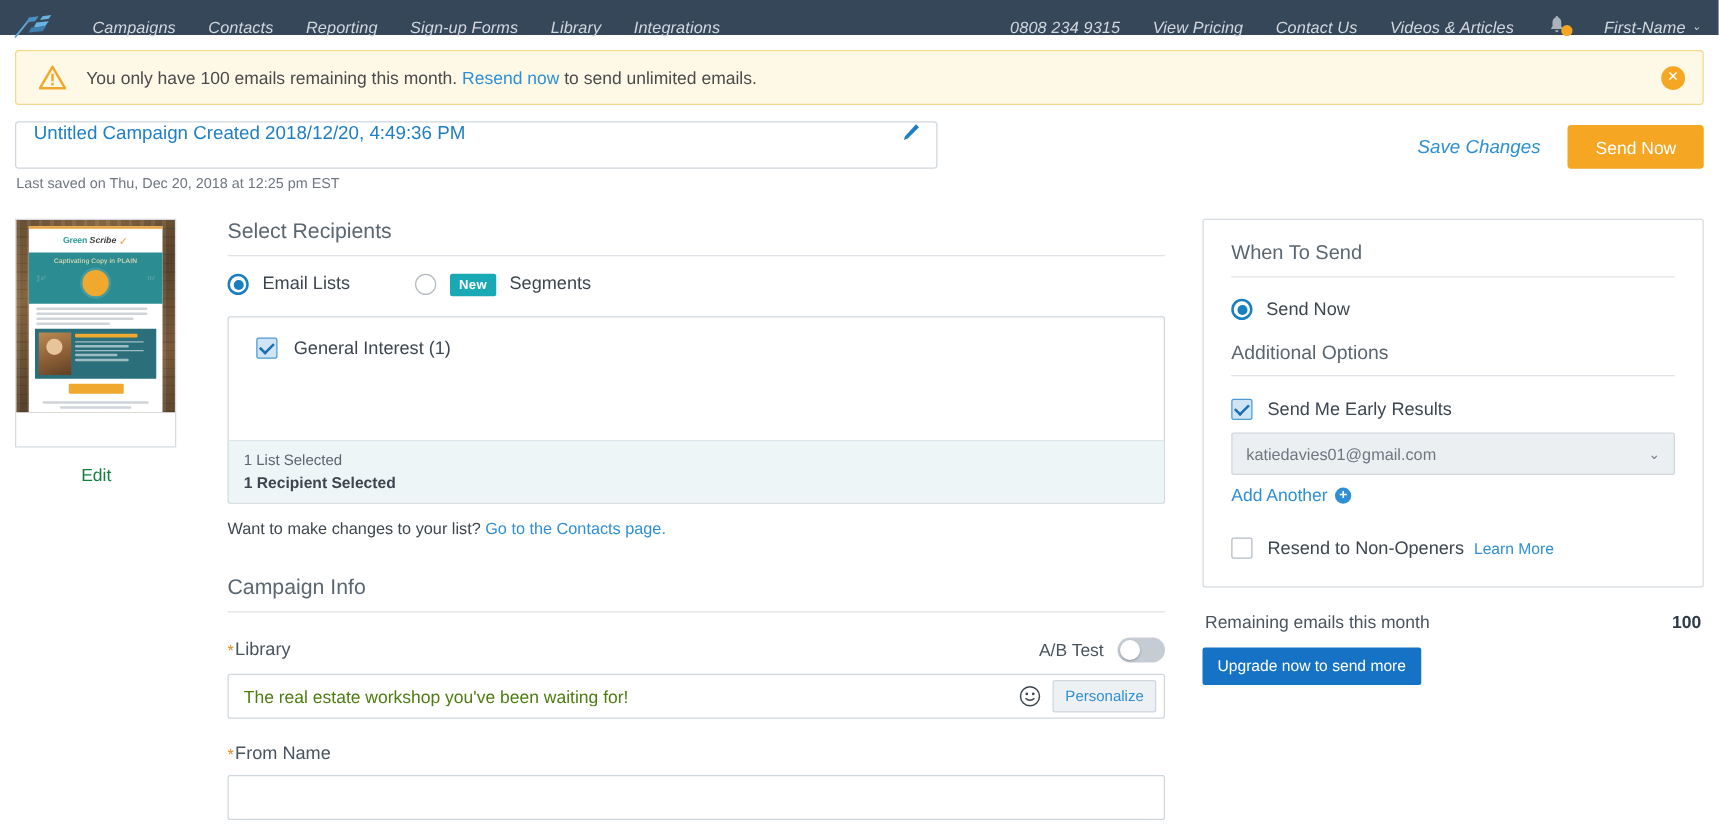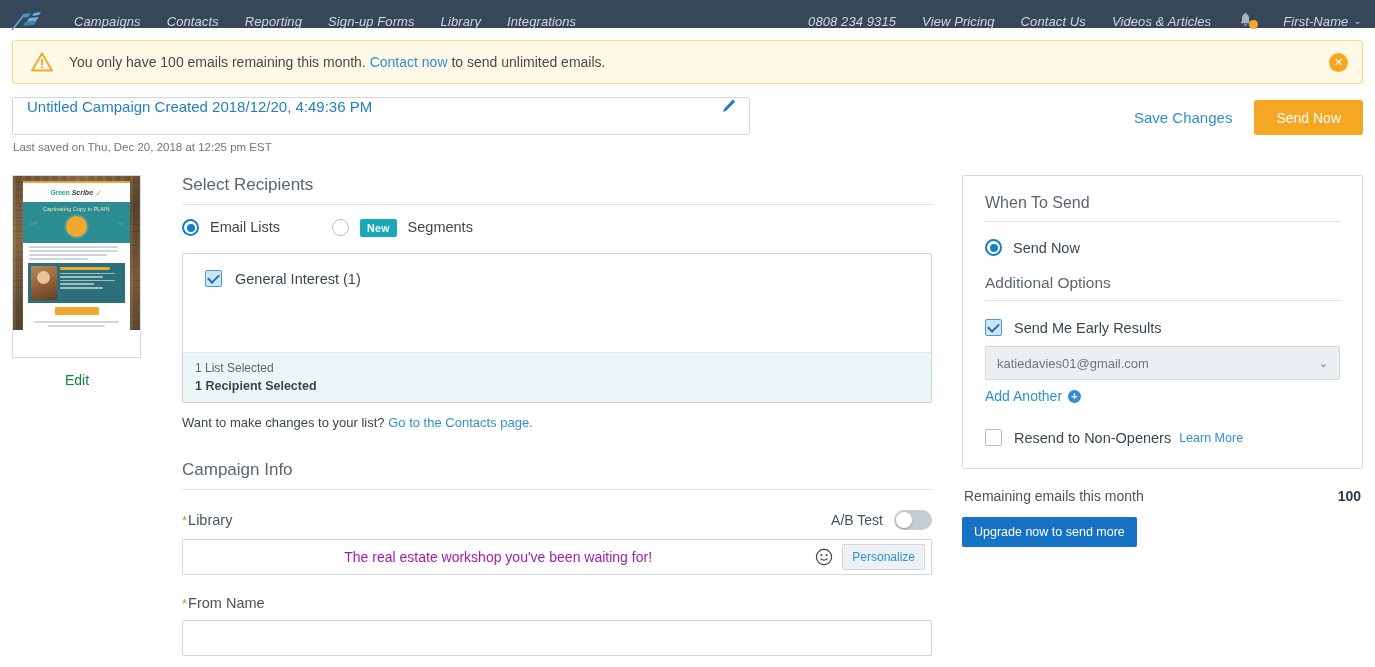--- a/index.html
+++ b/index.html
@@ -81,21 +81,21 @@
   }
   .pencil { width: 16px; height: 16px; cursor: pointer; }
   .last-saved {
     font-size: 11.5px; color: #6f7680; margin-top: 6px; padding-left: 1px;
   }
   .title-actions {
     margin-left: auto; display: flex; align-items: center; gap: 22px;
     padding-top: 3px;
   }
   .save-changes {
-    font-size: 15px; color: #2f8fd4; cursor: pointer; white-space: nowrap;
+    font-size: 15px; color: #2f8fd4; cursor: pointer; white-space: nowrap; font-style: italic;
   }
   .btn-send {
     background: #f5a623; color: #fff;
     border: none; border-radius: 3px;
     font-size: 14px; font-family: inherit;
     padding: 0 22px; height: 35px; cursor: pointer;
   }
 
   
   .main {
@@ -249,22 +249,22 @@
     background: #fff; box-shadow: 0 1px 2px rgba(0,0,0,.25);
   }
   .input-wrap {
     margin-top: 9px; height: 36px;
     border: 1px solid #cfd6dd; border-radius: 2px;
     display: flex; align-items: center; background: #fff;
     padding: 0 6px 0 0;
   }
   .input-wrap input {
     flex: 1; border: none; outline: none; height: 100%;
-    font-size: 14px; color: #a21caf; padding: 0 12px;
-    font-family: inherit; background: transparent; text-align: center;
+    font-size: 14px; color: #4d7c0f; padding: 0 12px;
+    font-family: inherit; background: transparent;
   }
   .emoji-btn {
     width: 22px; height: 22px; cursor: pointer; flex:0 0 22px;
     display:flex; align-items:center; justify-content:center;
   }
   .btn-personalize {
     background: #eef1f4; border: 1px solid #cfd6dd; border-radius: 2px;
     color: #2f8fd4; font-size: 12px; font-family: inherit;
     padding: 5px 9px; margin-left: 7px; cursor: pointer;
   }
@@ -371,21 +371,21 @@
   <div class="banner">
     <span class="warn-ico">
       <svg width="22" height="20" viewBox="0 0 22 20">
         <path d="M11 1.5 L21 18.5 L1 18.5 Z" fill="none" stroke="#f0a92e" stroke-width="2" stroke-linejoin="round"></path>
         <rect x="10" y="7" width="2" height="6" fill="#f0a92e"></rect>
         <rect x="10" y="14.3" width="2" height="2" fill="#f0a92e"></rect>
       </svg>
     </span>
     <span class="banner-text">
       <span>You only have 100 emails remaining this month.</span>
-      <a href="#">Contact now</a>
+      <a href="#">Resend now</a>
       <span>to send unlimited emails.</span>
     </span>
     <span class="banner-close">✕</span>
   </div>
 </div>
 
 <div class="title-row">
   <div class="title-col">
     <div class="title-box">
       <span class="title-text">Untitled Campaign Created 2018/12/20, 4:49:36 PM</span>

